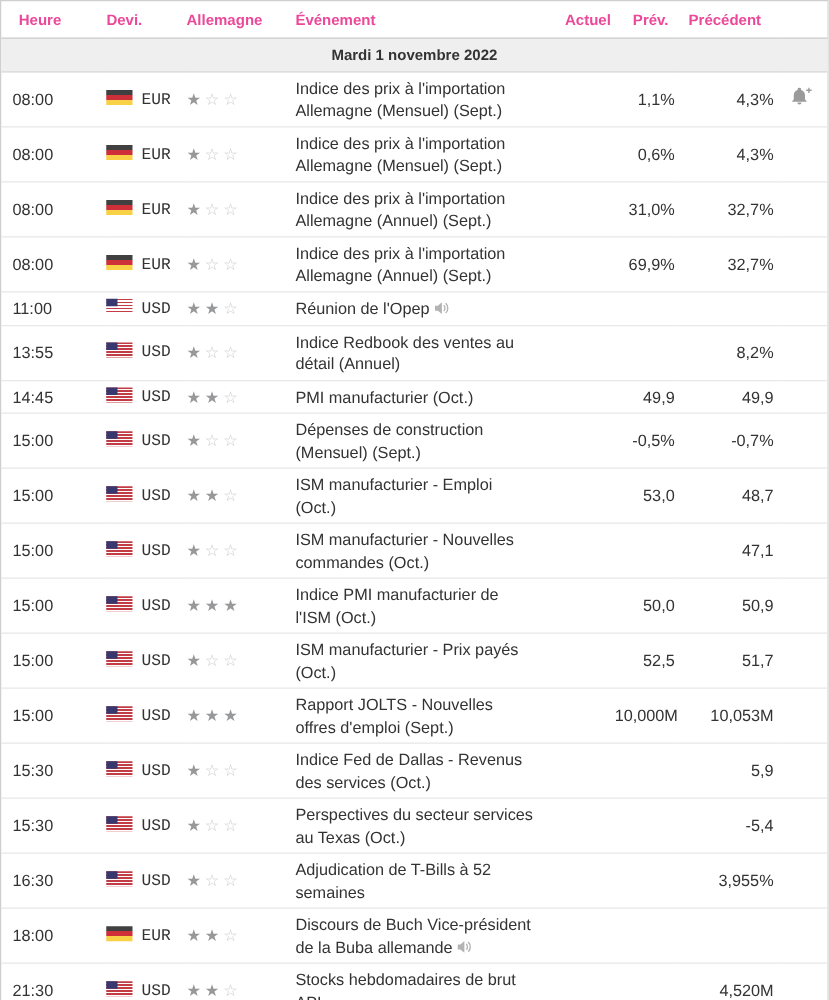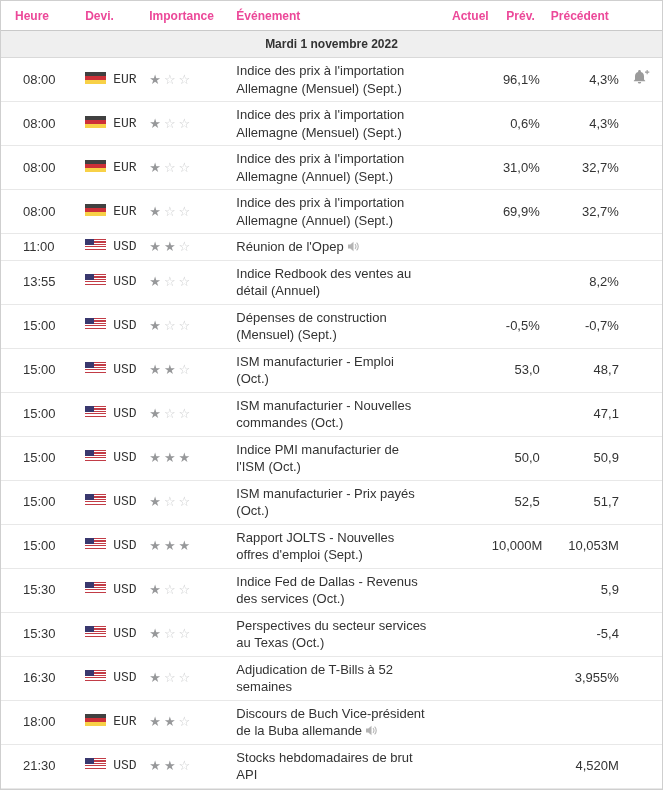--- a/index.html
+++ b/index.html
@@ -8,21 +8,21 @@
   col.c-time{width:84px}col.c-cur{width:64px}col.c-imp{width:87px}col.c-event{width:195px}
   col.c-act{width:60px}col.c-prev{width:50px}col.c-prec{width:79px}col.c-icon{width:41px}
   thead th{font-size:12px;font-weight:bold;text-align:left;color:#ec4899;padding:8px 0 7px 0;border-bottom:1px solid #c9c9c9;overflow:visible;white-space:nowrap;}
   th.pad-l{padding-left:14px}
   th.num{text-align:right}
   th.th-act{padding-right:3px}
   th.th-prev{padding-right:7px}
   th.th-prec{padding-right:12px}
   .date-row td{background:#efefef;border-bottom:1px solid #d9d9d9;text-align:center;font-size:12px;font-weight:bold;color:#333;padding:6px 0;margin-top:44px;}
   tbody td{border-bottom:1px solid #e8e8e8;font-size:13px;line-height:17.5px;padding:4px 0;vertical-align:middle;color:#333;}
-  td.time{padding-left:22px;}
+  td.time{padding-left:9px;}
   td.cur{white-space:nowrap;font-family:Liberation Mono, monospace;}
   td.num{text-align:right;padding-right:2px;white-space:nowrap;}
   td.act{padding-right:3px;}
   td.icon-cell{text-align:center;}
   .flag{display:inline-block;width:21px;height:12px;position:relative;vertical-align:-1px;margin-right:7px;}
   .flag-de{background:linear-gradient(to bottom,#404040 0 4px,#cd3038 4px 8px,#f8d147 8px 12px);}
   .flag-us{background:repeating-linear-gradient(to bottom,#c23c46 0 1.2px,#ffffff 1.2px 2.4px);}
   .flag-us::before{content:"";position:absolute;left:0;top:0;width:9px;height:6px;background:#39386e;}
   .stars{white-space:nowrap;}
   .star{font-size:13px;margin-right:3px;}
@@ -44,39 +44,39 @@
         <col class="c-event">
       <col class="c-act">
         <col class="c-prev">
         <col class="c-prec">
         <col class="c-icon">
     </colgroup>
     <thead>
       <tr>
         <th class="pad-l">Heure</th>
         <th>Devi.</th>
-        <th>Importance</th>
+        <th>Allemagne</th>
         <th>Événement</th>
         <th class="num th-act">Actuel</th>
         <th class="num th-prev">Prév.</th>
         <th class="num th-prec">Précédent</th>
         <th></th>
       </tr>
       <tr class="date-row">
         <td colspan="8">Mardi 1 novembre 2022</td>
       </tr>
     </thead>
     <tbody>
         <tr>
           <td class="time">08:00</td>
           <td class="cur"><span class="flag flag-de"></span><span>EUR</span></td>
           <td><span class="stars"><span class="star filled">★</span><span class="star empty">☆</span><span class="star empty">☆</span></span></td>
           <td><span class="event-link">Indice des prix à l'importation<br>Allemagne (Mensuel) (Sept.)</span></td>
           <td class="num act"></td>
-          <td class="num">96,1%</td>
+          <td class="num">1,1%</td>
           <td class="num">4,3%</td>
           <td class="icon-cell"><span class="alert-btn"><svg width="17" height="14" viewBox="0 0 17 14">
                 <path fill="#9b9b9b" d="M6.5 13.6c.9 0 1.6-.7 1.6-1.6H4.9c0 .9.7 1.6 1.6 1.6z"></path>
                 <path fill="#9b9b9b" d="M11 9.5V6.2c0-2.1-1.1-3.8-3.1-4.3v-.5C7.9.6 7.3 0 6.5 0S5.1.6 5.1 1.4v.5C3.1 2.4 2 4.1 2 6.2v3.3L.8 10.7v.6h11.4v-.6L11 9.5z"></path>
                 <path fill="#9b9b9b" d="M13.6 0h1.1v1.6h1.6v1.1h-1.6v1.6h-1.1V2.7H12V1.6h1.6z"></path>
               </svg></span></td>
         </tr>
         <tr>
           <td class="time">08:00</td>
           <td class="cur"><span class="flag flag-de"></span><span>EUR</span></td>
@@ -125,20 +125,30 @@
           <td class="time">13:55</td>
           <td class="cur"><span class="flag flag-us"></span><span>USD</span></td>
           <td><span class="stars"><span class="star filled">★</span><span class="star empty">☆</span><span class="star empty">☆</span></span></td>
           <td><span class="event-link">Indice Redbook des ventes au<br>détail (Annuel)</span></td>
           <td class="num act"></td>
           <td class="num"></td>
           <td class="num">8,2%</td>
           <td class="icon-cell"></td>
         </tr>
         <tr>
+          <td class="time">14:45</td>
+          <td class="cur"><span class="flag flag-us"></span><span>USD</span></td>
+          <td><span class="stars"><span class="star filled">★</span><span class="star filled">★</span><span class="star empty">☆</span></span></td>
+          <td><span class="event-link">PMI manufacturier (Oct.)</span></td>
+          <td class="num act"></td>
+          <td class="num">49,9</td>
+          <td class="num">49,9</td>
+          <td class="icon-cell"></td>
+        </tr>
+        <tr>
           <td class="time">15:00</td>
           <td class="cur"><span class="flag flag-us"></span><span>USD</span></td>
           <td><span class="stars"><span class="star filled">★</span><span class="star empty">☆</span><span class="star empty">☆</span></span></td>
           <td><span class="event-link">Dépenses de construction<br>(Mensuel) (Sept.)</span></td>
           <td class="num act"></td>
           <td class="num">-0,5%</td>
           <td class="num">-0,7%</td>
           <td class="icon-cell"></td>
         </tr>
         <tr>

